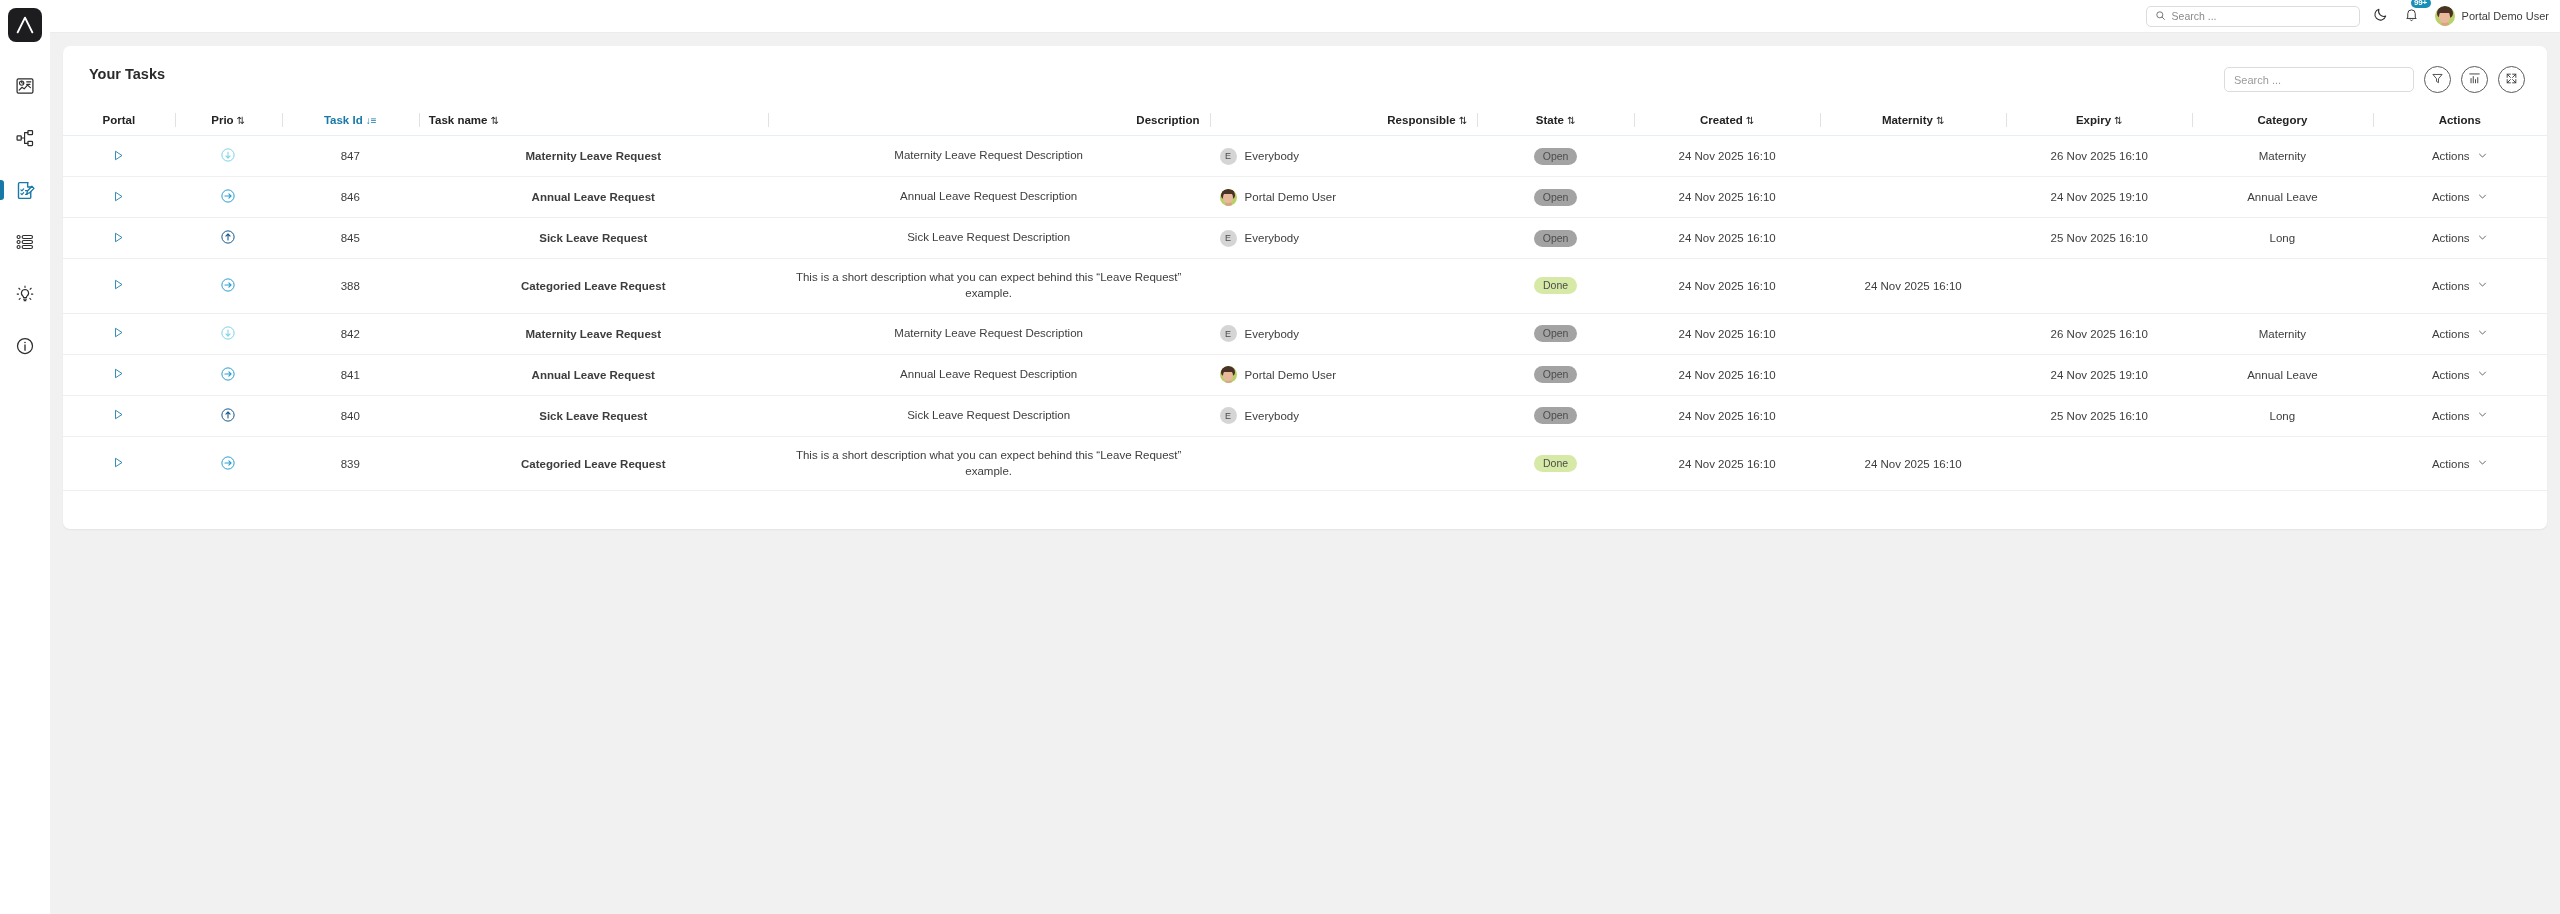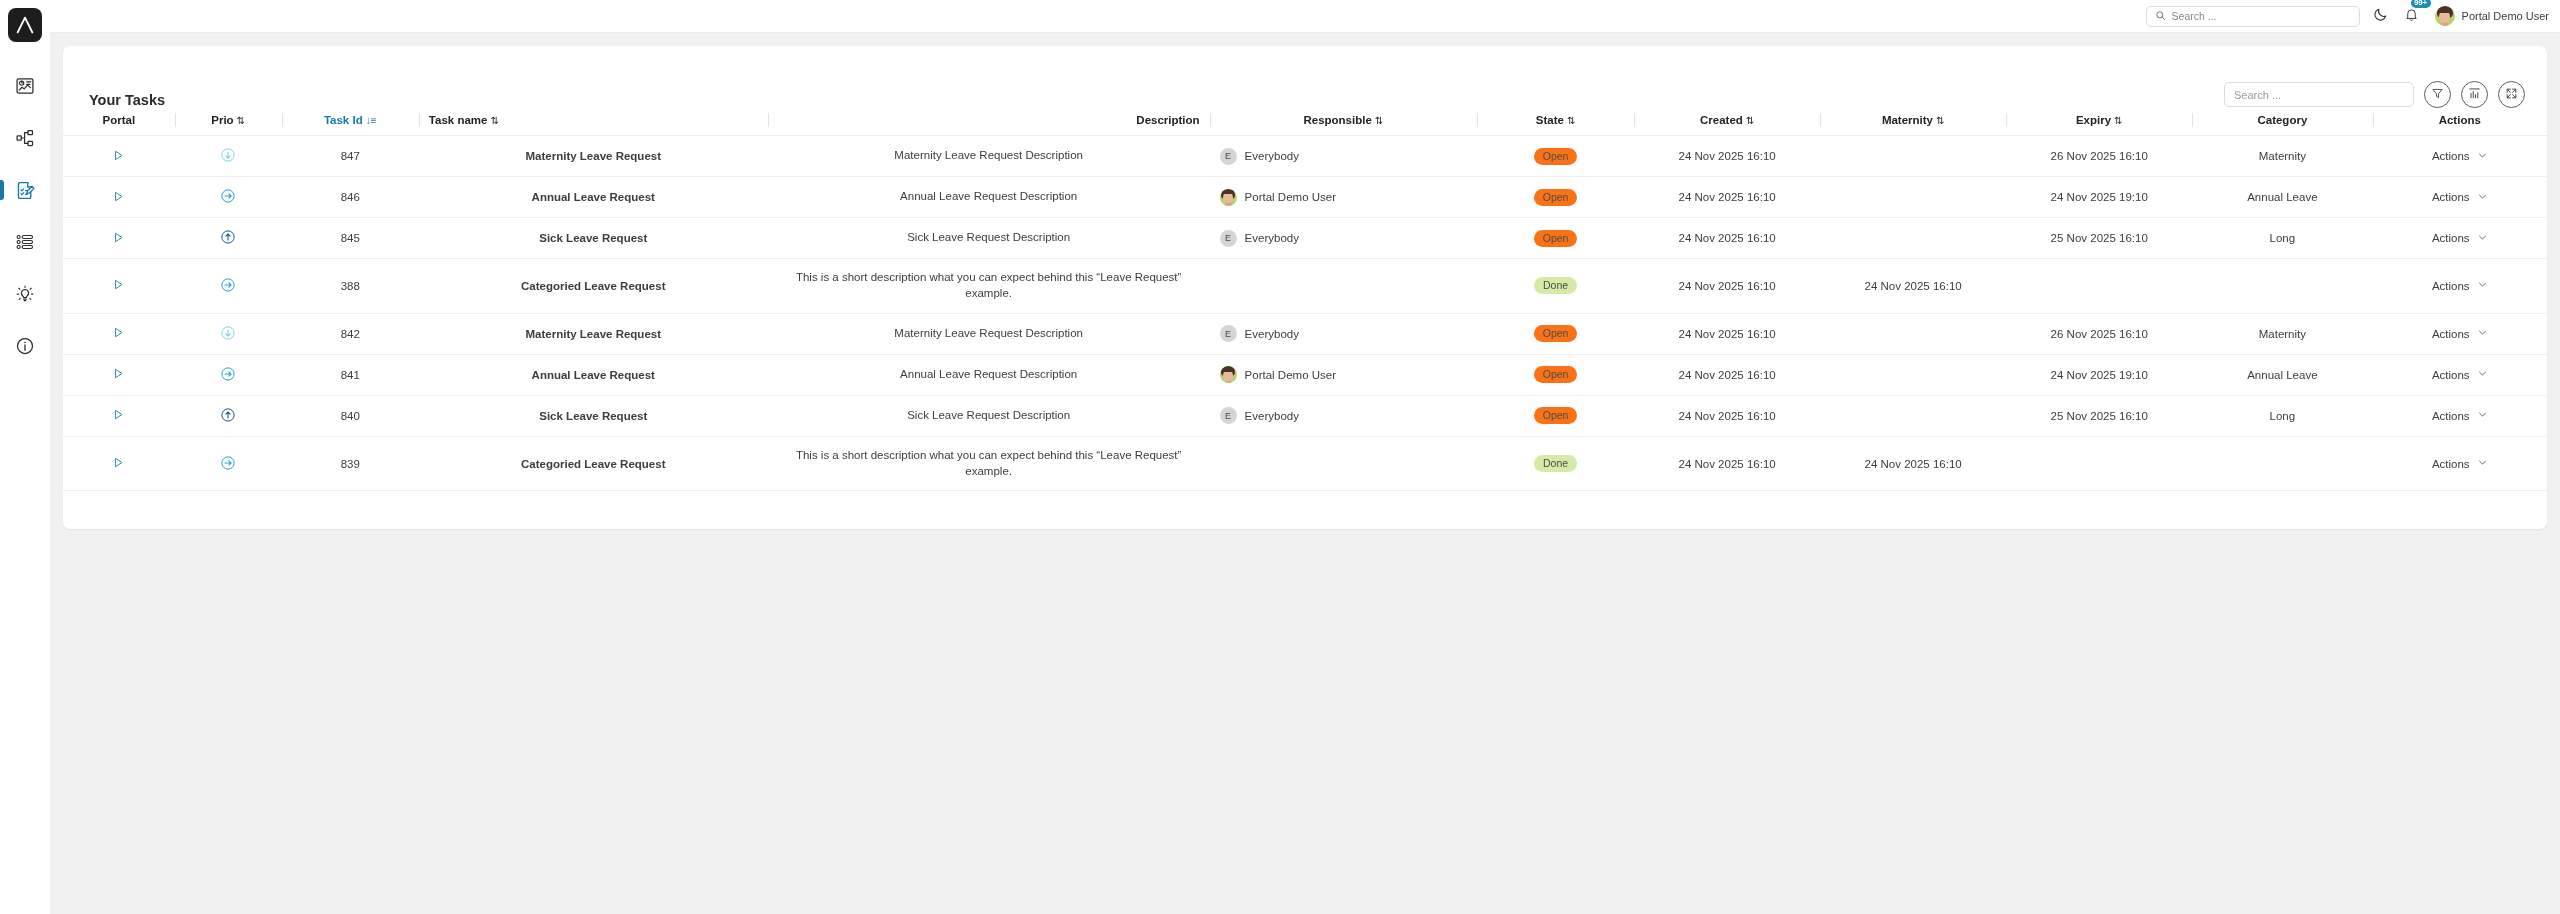--- a/index.html
+++ b/index.html
@@ -111,21 +111,21 @@
 
   .card {
     background: #ffffff;
     border-radius: 7px;
     box-shadow: 0 1px 2px rgba(0,0,0,0.06);
     padding: 0;
     width: 100%;
   }
 
   .card-head {
-    display: flex; align-items: flex-end; justify-content: space-between;
+    display: flex; align-items: flex-start; justify-content: space-between;
     padding: 18px 22px 0 26px;
     position: relative;
     height: 62px;
     gap: 18px;
   }
   .card-title { font-size: 14.5px; font-weight: bold; color: #2b2b2b; padding-top: 2px; }
 
   .card-tools { display: flex; align-items: center; gap: 10px; margin-top: 2px; }
   .tool-search {
     width: 190px; height: 25px;
@@ -195,21 +195,21 @@
   .av-img .fringe { left:2.5px; top:1.7px; width:12px; height:4.2px; border-radius:6px 6px 2.5px 2.5px; }
   .av-img .neck { left:5px; width:7px; height:3.4px; }
 
   .badge {
     display: inline-block;
     padding: 3px 9px 3.5px 9px;
     border-radius: 11px;
     font-size: 10.5px;
     line-height: 1;
   }
-  .badge.open { background: #f97316; color: #4c4c4c; }
+  .badge.open { background: #a3a3a3; color: #4c4c4c; }
   .badge.done { background: #d6e9a6; color: #4c4c4c; }
 
   .actions-cell { display: inline-flex; align-items: center; gap: 7px; cursor: pointer; color: #3d3d3d; }
 
   .card-foot { height: 38px; }
 </style>
 </head>
 <body>
 
 <div id="app">
@@ -386,21 +386,21 @@
               <col style="width:155px">
               <col style="width:150px">
           </colgroup>
           <thead>
               <tr>
                 <th><span>Portal</span></th>
                 <th><span class="sep"></span><span>Prio</span><span class="sort-ic">⇅</span></th>
                 <th class="sorted"><span class="sep"></span><span>Task Id</span><span class="sort-ic">↓≡</span></th>
                 <th style="text-align: left;"><span class="sep"></span><span>Task name</span><span class="sort-ic">⇅</span></th>
                 <th style="text-align: right;"><span class="sep"></span><span>Description</span></th>
-                <th style="text-align: center;"><span class="sep"></span><span>Responsible</span><span class="sort-ic">⇅</span></th>
+                <th style="text-align: right;"><span class="sep"></span><span>Responsible</span><span class="sort-ic">⇅</span></th>
                 <th><span class="sep"></span><span>State</span><span class="sort-ic">⇅</span></th>
                 <th><span class="sep"></span><span>Created</span><span class="sort-ic">⇅</span></th>
                 <th><span class="sep"></span><span>Maternity</span><span class="sort-ic">⇅</span></th>
                 <th><span class="sep"></span><span>Expiry</span><span class="sort-ic">⇅</span></th>
                 <th><span class="sep"></span><span>Category</span></th>
                 <th><span class="sep"></span><span>Actions</span></th>
               </tr>
             </thead>
           <tbody>
               <tr>

